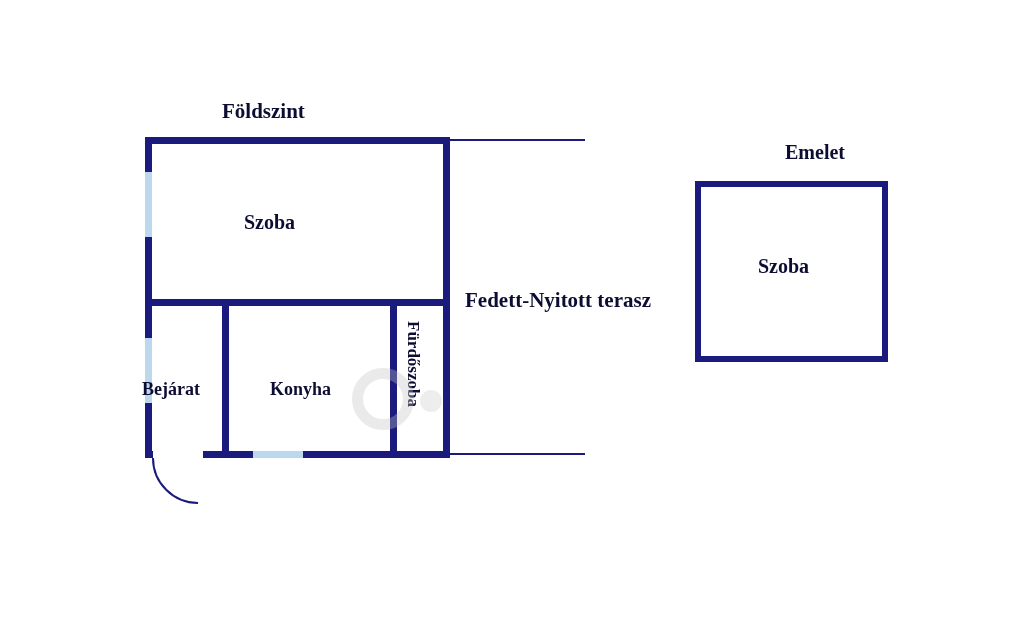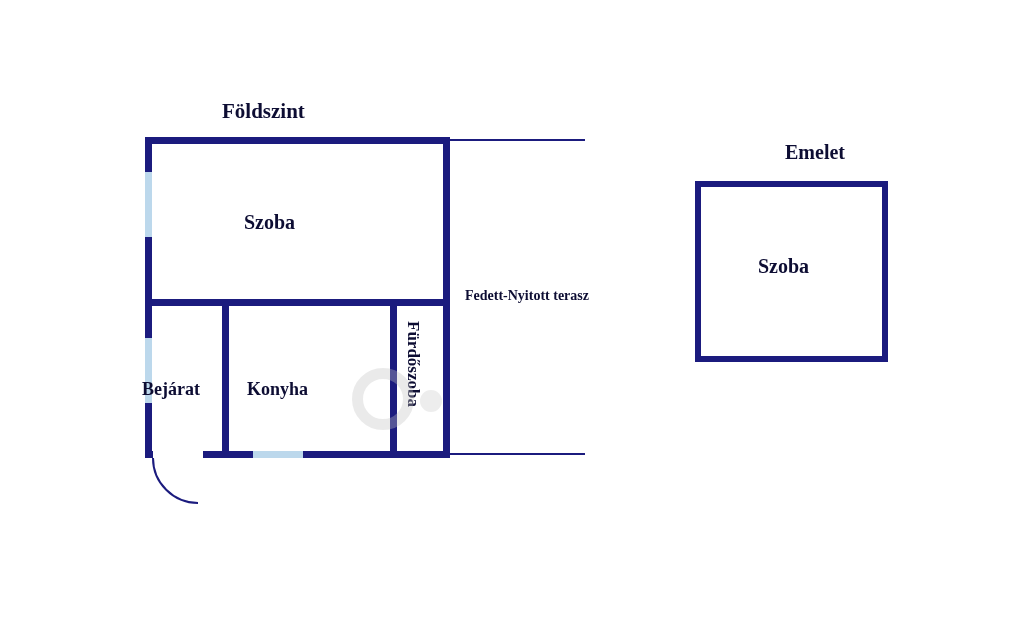--- a/index.html
+++ b/index.html
@@ -37,23 +37,23 @@
   <div class="abs gap" style="left:153px;top:451px;width:50px;height:7px;"></div>
   <svg class="abs" style="left:140px;top:448px;" width="120" height="70">
     <path d="M 13 10 A 45 45 0 0 0 58 55" fill="none" style="stroke:var(--wall,#1b1b7e);" stroke-width="2"></path>
   </svg>
 
   <div class="abs thinline" style="left:450px;top:139px;width:135px;height:2px;"></div>
   <div class="abs thinline" style="left:450px;top:453px;width:135px;height:2px;"></div>
 
   <div class="label" style="left:244px;top:211px;font-size:20px;">Szoba</div>
   <div class="label" style="left:142px;top:379px;font-size:18px;font-family:Liberation Serif, serif;">Bejárat</div>
-  <div class="label" style="left:247px;top:379px;font-size:18px;">Konyha</div>
+  <div class="label" style="left:270px;top:379px;font-size:18px;">Konyha</div>
   <div class="label vtext" style="left:403px;top:321px;font-size:17px;height:135px;">Fürdőszoba</div>
-  <div class="label" style="left:465px;top:288px;font-size:14px;">Fedett-Nyitott terasz</div>
+  <div class="label" style="left:465px;top:288px;font-size:21px;">Fedett-Nyitott terasz</div>
 
   <div class="abs watermark-ring" style="left:352px;top:368px;width:62px;height:62px;"></div>
   <div class="abs watermark-dot" style="left:420px;top:390px;width:22px;height:22px;"></div>
 
   <div class="label" style="left:749px;top:141px;font-size:20px;margin-left:36px;">Emelet</div>
   <div class="abs outline-upper" style="left:695px;top:181px;width:193px;height:181px;"></div>
   <div class="label" style="left:758px;top:255px;font-size:20px;">Szoba</div>
 
 
 </div>

